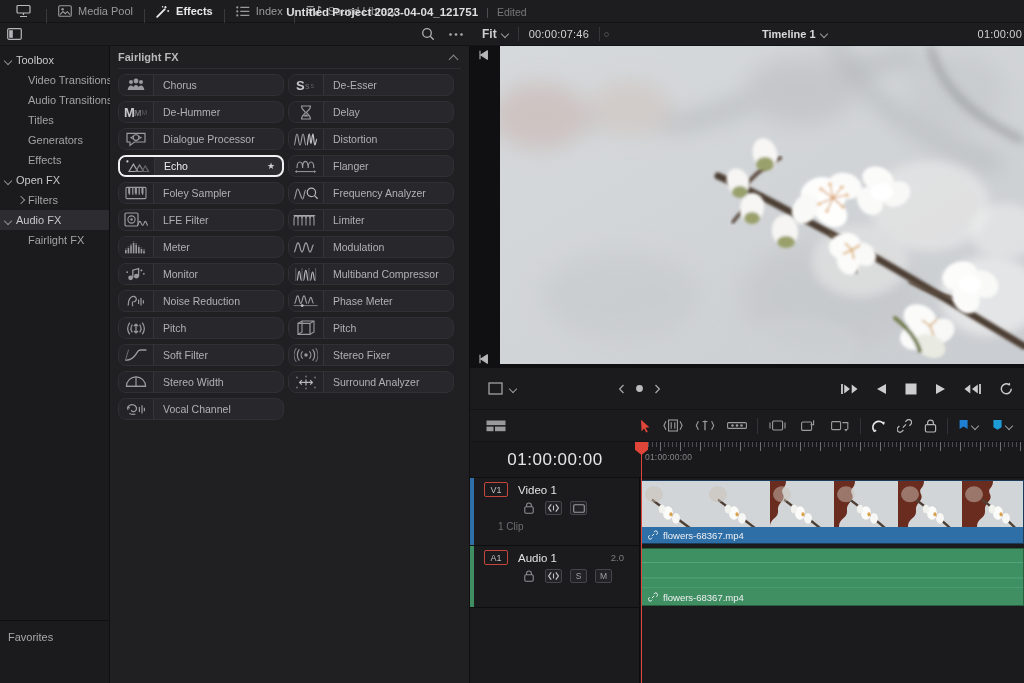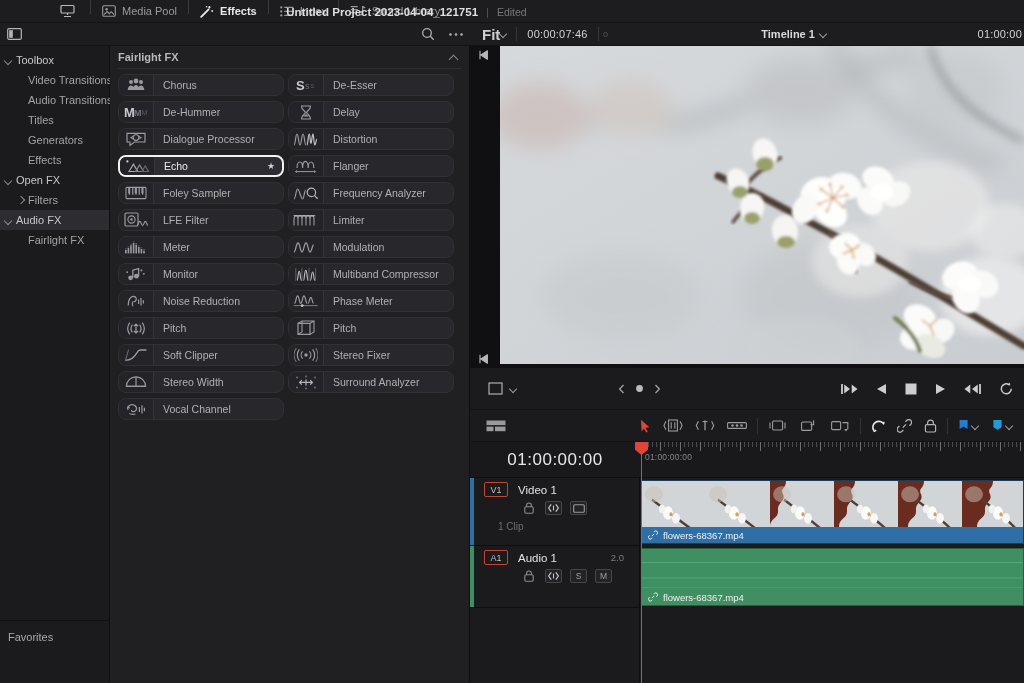--- a/index.html
+++ b/index.html
@@ -12,21 +12,21 @@
     -webkit-font-smoothing: antialiased;
   }
   .app { position: relative; width: 1024px; height: 683px; }
 
   
   .topbar {
     position: absolute; left: 0; top: 0; width: 1024px; height: 23px;
     background: #1d1d1f; display: flex; align-items: center;
     border-bottom: 1px solid #131315;
   }
-  .tb-left { display: flex; align-items: flex-start; height: 23px; padding-left: 44px; }
+  .tb-left { display: flex; align-items: flex-end; height: 23px; }
   .tb-icon-cell {
     width: 46px; height: 23px; display: flex; align-items: center; justify-content: center;
   }
   .tb-sep { width: 1px; height: 14px; background: #3a3a3d; }
   .tb-item {
     display: flex; align-items: center; gap: 6px; height: 23px;
     padding: 0 11px; font-size: 11px; color: #9a9a9c; white-space: nowrap;
   }
   .tb-item.active { color: #e8e8ea; font-weight: bold; }
   .tb-item .lbl { font-size: 11px; }
@@ -54,21 +54,21 @@
     color: #bcbcbe; font-size: 11px; font-family: "Liberation Sans", sans-serif; padding: 0 6px;
   }
   .search-inp::placeholder { color: #5c5c60; }
   .sb-btn { width: 28px; height: 23px; display: flex; align-items: center; justify-content: center; }
 
   .viewer-header {
     position: absolute; left: 470px; top: 23px; width: 554px; height: 23px;
     background: #1d1d1f; border-bottom: 1px solid #131315;
     display: flex; align-items: center;
   }
-  .vh-fit { display: flex; align-items: center; padding: 0 8px 0 12px; font-size: 15px; color: #cfcfd1; font-weight: bold;}
+  .vh-fit { display: flex; align-items: center; gap: 5px; padding: 0 8px 0 12px; font-size: 12px; color: #cfcfd1; font-weight: bold;}
   .vh-sep { width: 1px; height: 14px; background: #36363a; }
   .vh-tc { padding: 0 10px; font-size: 11px; color: #d2d2d4; letter-spacing: .2px;}
   .vh-dot { width: 5px; height: 5px; border-radius: 50%; border: 1px solid #4a4a4e; margin: 0 4px;}
   .vh-center { flex: 1; display: flex; align-items: center; justify-content: center; gap: 5px; }
   .vh-tl-name { font-size: 11px; color: #d9d9db; font-weight: bold; }
   .vh-right { padding-right: 2px; font-size: 11px; color: #d2d2d4; letter-spacing: .2px; }
 
   
   .sidebar {
     position: absolute; left: 0; top: 46px; width: 110px; height: 637px;
@@ -636,21 +636,21 @@
           </div>
           <div class="fx-label">Pitch</div>
         </div>
         <div class="fx-item">
           <div class="fx-ic">
             <svg width="24" height="14" viewBox="0 0 24 14">
               <path d="M1.4 12.4C7 12 11 8.4 13 4.6c1-1.9 2-2.6 3.4-2.6h6" fill="none" stroke="#9b9b9f" stroke-width="1.3"></path>
               <path d="M4.6 1.6L1.4 12.4" stroke="#6e6e74" stroke-width="1"></path>
             </svg>
           </div>
-          <div class="fx-label">Soft Clipper</div>
+          <div class="fx-label">Soft Filter</div>
         </div>
         <div class="fx-item">
           <div class="fx-ic">
             <svg width="24" height="14" viewBox="0 0 24 14">
               <circle cx="12" cy="7" r="1.7" fill="#9b9b9f"></circle>
               <path d="M8.6 3.4a5.2 5.2 0 000 7.2M15.4 3.4a5.2 5.2 0 010 7.2" fill="none" stroke="#9b9b9f" stroke-width="1.2"></path>
               <path d="M5.4 1.4a8.6 8.6 0 000 11.2M18.6 1.4a8.6 8.6 0 010 11.2" fill="none" stroke="#9b9b9f" stroke-width="1.2"></path>
               <path d="M2.4 0a11.6 11.6 0 000 14M21.6 0a11.6 11.6 0 010 14" fill="none" stroke="#6e6e74" stroke-width="1.1"></path>
             </svg>
           </div>

